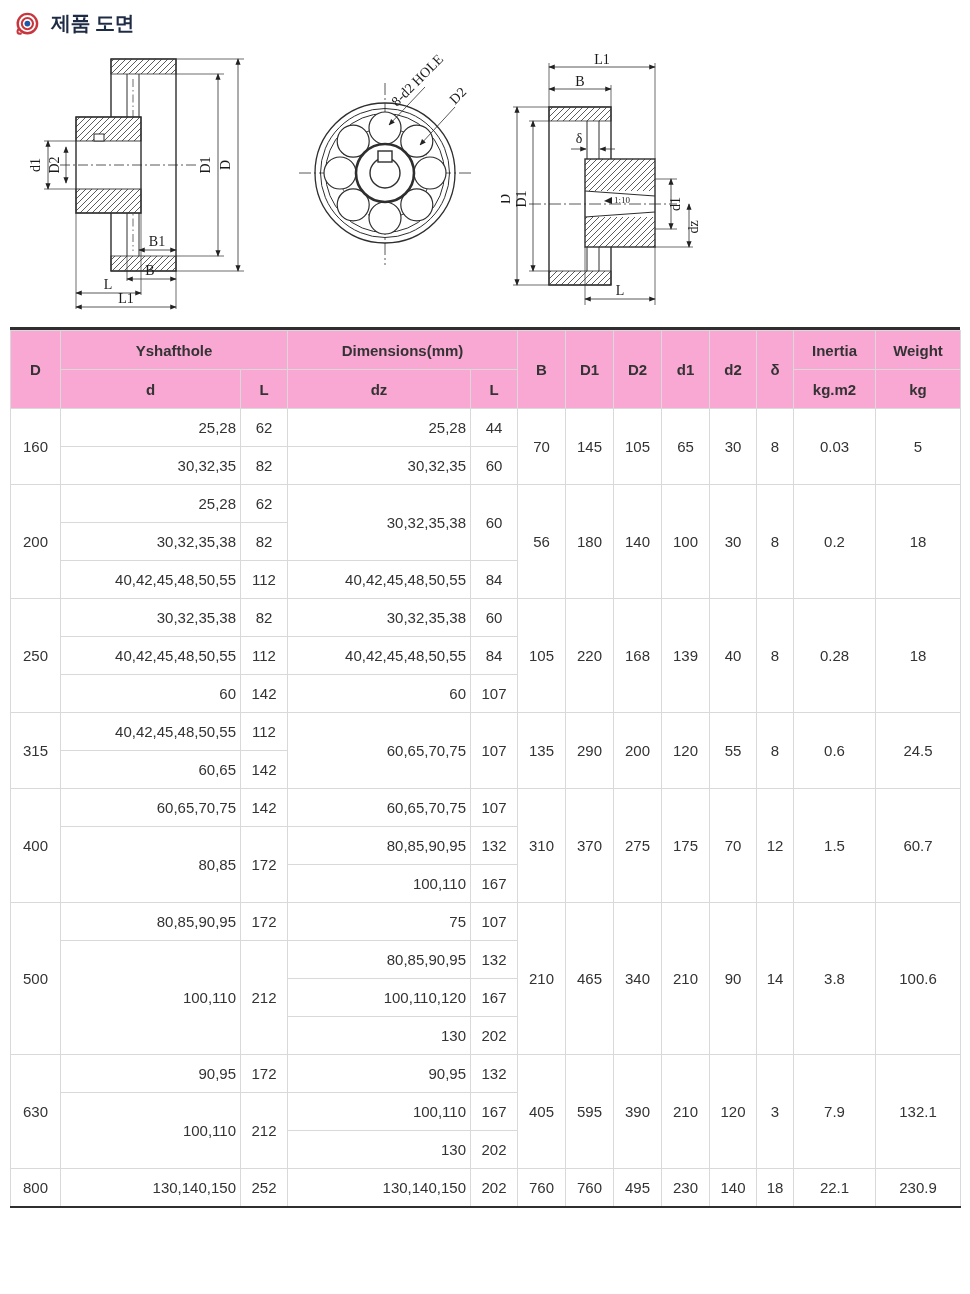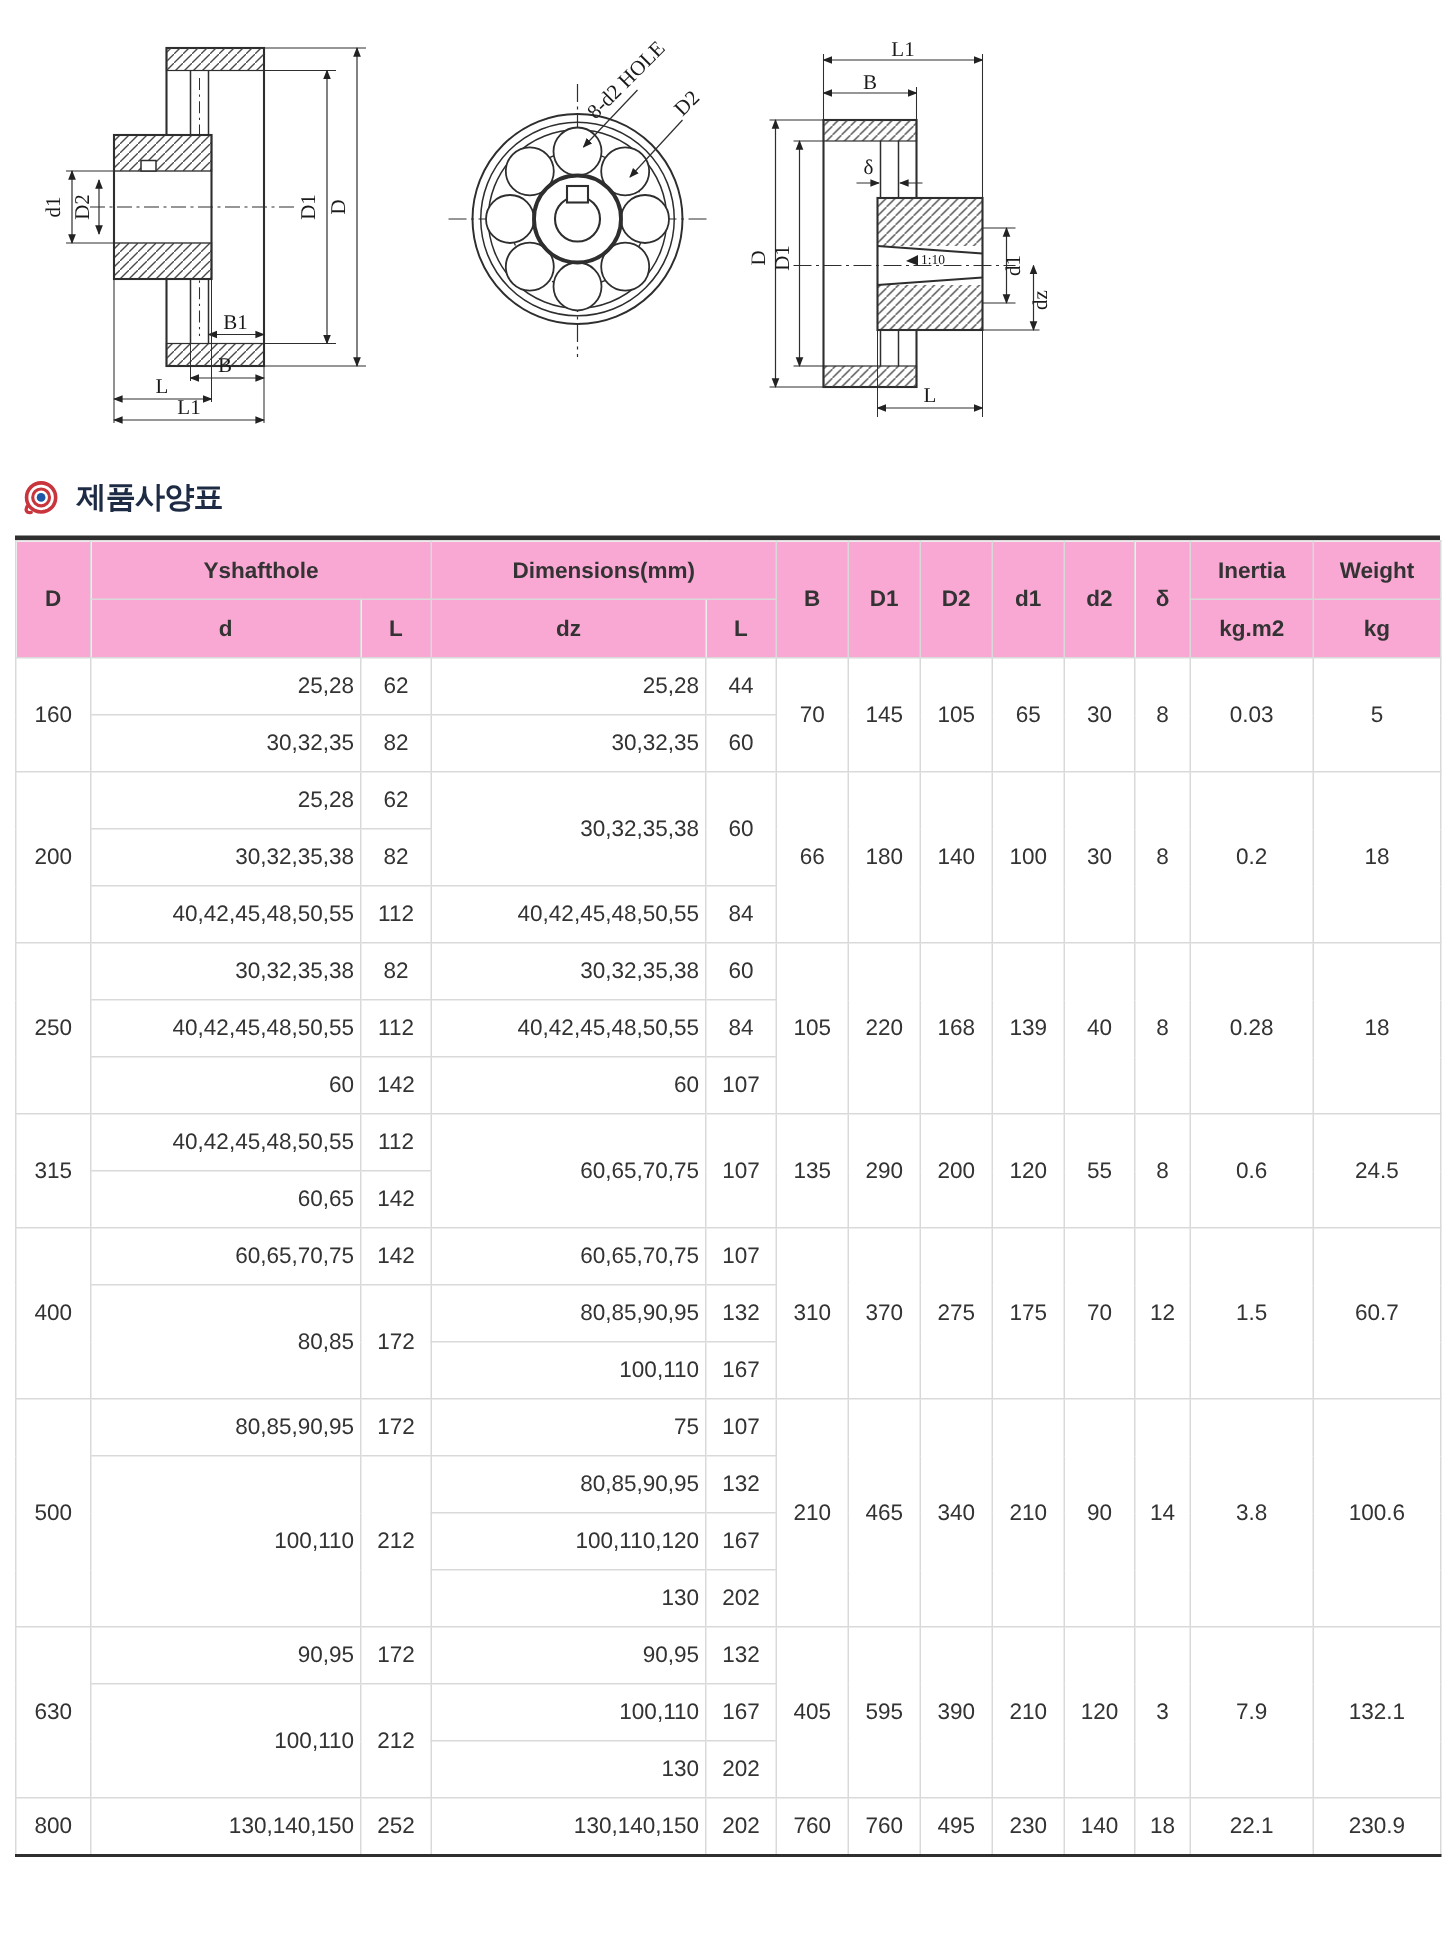--- a/index.html
+++ b/index.html
@@ -41,20 +41,29 @@
   }
   table.spec th { background:#f9a8d4; font-weight:bold; height:39px; }
   table.spec td { height:38px; background:#fff; font-weight:normal; padding:0 4px; }
   table.spec td.al { text-align:right; padding-left:14px; }
 </style>
 </head>
 <body>
 
 <div class="content">
 
+  <div class="sec-header">
+    <svg class="logo-icon" viewBox="0 0 26 26">
+      <path d="M4.2,18.5 C2.6,21 3.6,23.2 6.8,22.6" stroke="#c9353c" stroke-width="2.2" fill="none" stroke-linecap="round"></path>
+      <circle cx="13.4" cy="12.6" r="9.7" stroke="#c9353c" stroke-width="2.4" fill="none"></circle>
+      <circle cx="13.4" cy="12.6" r="5.6" stroke="#c9353c" stroke-width="2.1" fill="none"></circle>
+      <circle cx="13.4" cy="12.6" r="2.9" fill="#1d57a6"></circle>
+    </svg>
+    <span class="sec-title">제품 도면</span>
+  </div>
 
   <div class="drawings">
 
     <svg class="drawing" width="255" height="262" viewBox="0 0 255 262">
       <defs>
         <pattern id="h1" width="6" height="6" patternUnits="userSpaceOnUse">
           <path d="M0,6 L6,0" stroke="#4a4a4a" stroke-width="0.9"></path>
         </pattern>
         <marker id="a1" viewBox="0 0 10 10" refX="9" refY="5" markerWidth="8" markerHeight="8" orient="auto-start-reverse">
           <path d="M0,1 L10,5 L0,9 z" fill="#222"></path>
@@ -188,29 +197,20 @@
       <line x1="188" y1="153" x2="188" y2="196" stroke="#2e2e2e" stroke-width="0.8" marker-start="url(#a3)" marker-end="url(#a3)"></line>
       <text class="dim-text" x="197" y="176" text-anchor="middle" transform="rotate(-90 197 176)">dz</text>
 
       <line x1="84" y1="196" x2="84" y2="254" stroke="#2e2e2e" stroke-width="0.7"></line>
       <line x1="154" y1="196" x2="154" y2="254" stroke="#2e2e2e" stroke-width="0.7"></line>
       <line x1="84" y1="248" x2="154" y2="248" stroke="#2e2e2e" stroke-width="0.8" marker-start="url(#a3)" marker-end="url(#a3)"></line>
       <text class="dim-text" x="119" y="244" text-anchor="middle">L</text>
     </svg>
   </div>
 
-  <div class="sec-header second">
-    <svg class="logo-icon" viewBox="0 0 26 26">
-      <path d="M4.2,18.5 C2.6,21 3.6,23.2 6.8,22.6" stroke="#c9353c" stroke-width="2.2" fill="none" stroke-linecap="round"></path>
-      <circle cx="13.4" cy="12.6" r="9.7" stroke="#c9353c" stroke-width="2.4" fill="none"></circle>
-      <circle cx="13.4" cy="12.6" r="5.6" stroke="#c9353c" stroke-width="2.1" fill="none"></circle>
-      <circle cx="13.4" cy="12.6" r="2.9" fill="#1d57a6"></circle>
-    </svg>
-    <span class="sec-title">제품사양표</span>
-  </div>
 
   <div class="table-block">
     <table class="spec">
       <colgroup>
         <col style="width:50px">
           <col style="width:180px">
           <col style="width:47px">
         <col style="width:183px">
           <col style="width:47px">
           <col style="width:48px">
@@ -266,21 +266,21 @@
             <td>82</td>
             <td class="al">30,32,35</td>
             <td>60</td>
           </tr>
           <tr>
             <td rowspan="3">200</td>
             <td class="al">25,28</td>
             <td>62</td>
             <td rowspan="2" class="al">30,32,35,38</td>
             <td rowspan="2">60</td>
-            <td rowspan="3">66</td>
+            <td rowspan="3">56</td>
             <td rowspan="3">180</td>
             <td rowspan="3">140</td>
             <td rowspan="3">100</td>
             <td rowspan="3">30</td>
             <td rowspan="3">8</td>
             <td rowspan="3">0.2</td>
             <td rowspan="3">18</td>
           </tr>
           <tr>
             <td class="al">30,32,35,38</td>

